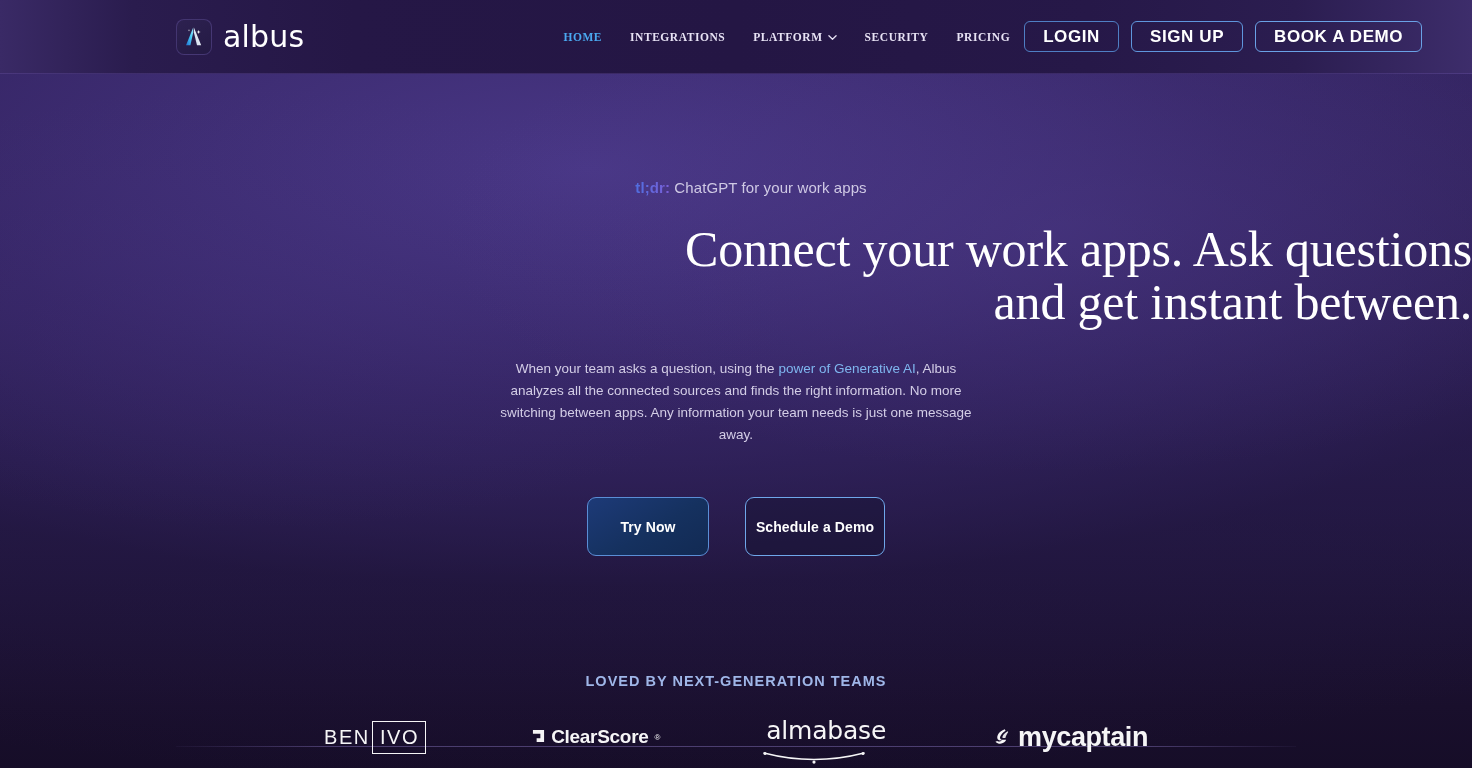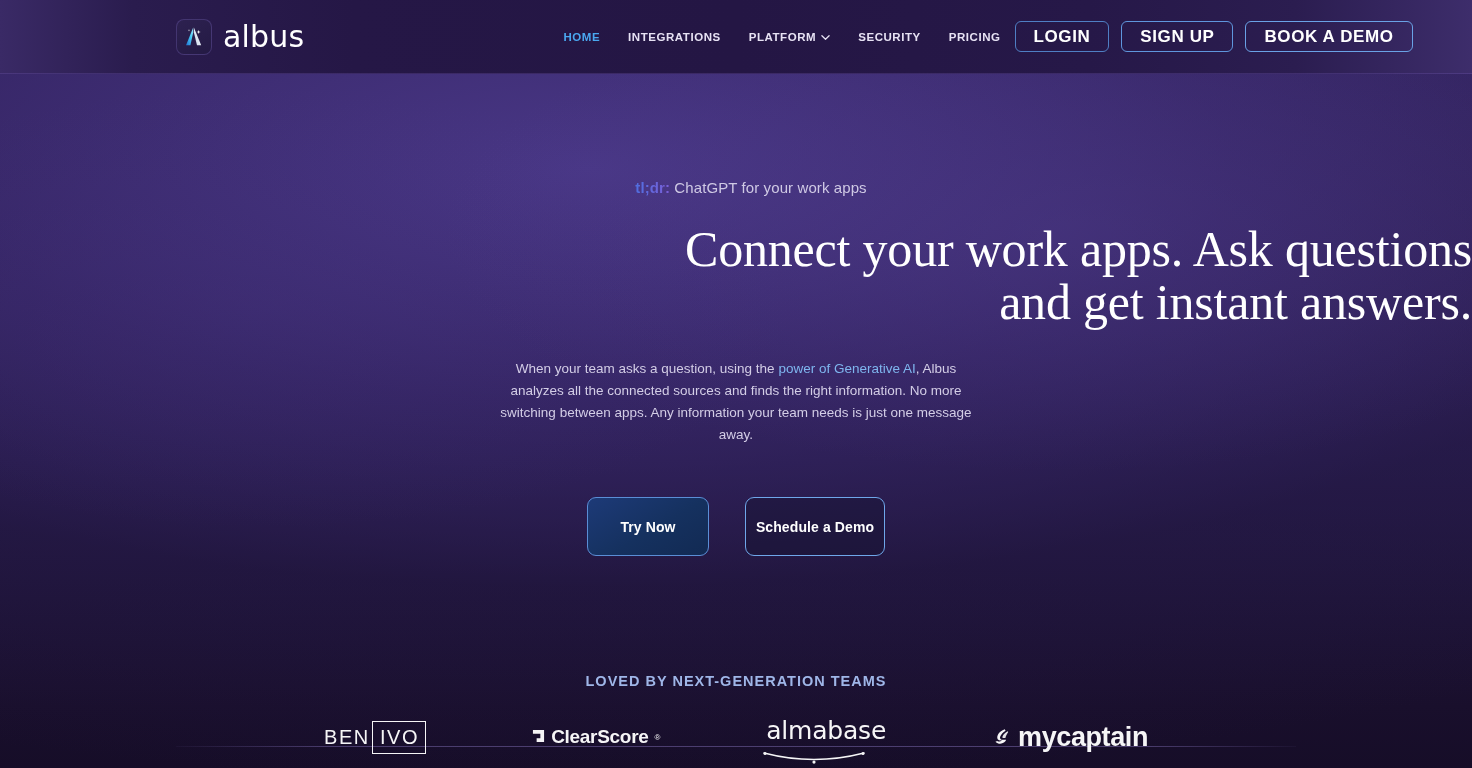--- a/index.html
+++ b/index.html
@@ -82,20 +82,21 @@
     align-items: center;
     gap: 5px;
     padding: 0 14px;
     font-size: 11.5px;
     font-weight: 700;
     letter-spacing: 0.55px;
     color: #e7e2f4;
     text-transform: uppercase;
     cursor: pointer;
     white-space: nowrap;
+    font-family: Liberation Serif, serif;
   }
   .nav-item.active { color: #4aa8f0; }
   .chev { display: inline-block; width: 9px; height: 9px; }
 
   .header-actions {
     display: flex;
     align-items: center;
     gap: 12px;
     margin-left: auto;
     margin-right: 176px;
@@ -358,21 +359,21 @@
   </div>
 
   <div class="hero">
 
     <div class="tldr">
       <b>tl;dr:</b><span> ChatGPT for your work apps</span>
     </div>
 
     <h1 class="headline">
       <span>Connect your work apps. Ask questions</span><br>
-      <span>and get instant answers.</span>
+      <span>and get instant between.</span>
     </h1>
 
     <p class="subcopy">
       <span>When your team asks a question, using the </span><a href="#">power of Generative AI</a><span>, Albus analyzes all the connected sources and finds the right information. No more switching between apps. Any information your team needs is just one message away.</span>
     </p>
 
     <div class="cta-row">
       <button class="cta primary">Try Now</button>
       <button class="cta secondary">Schedule a Demo</button>
     </div>

